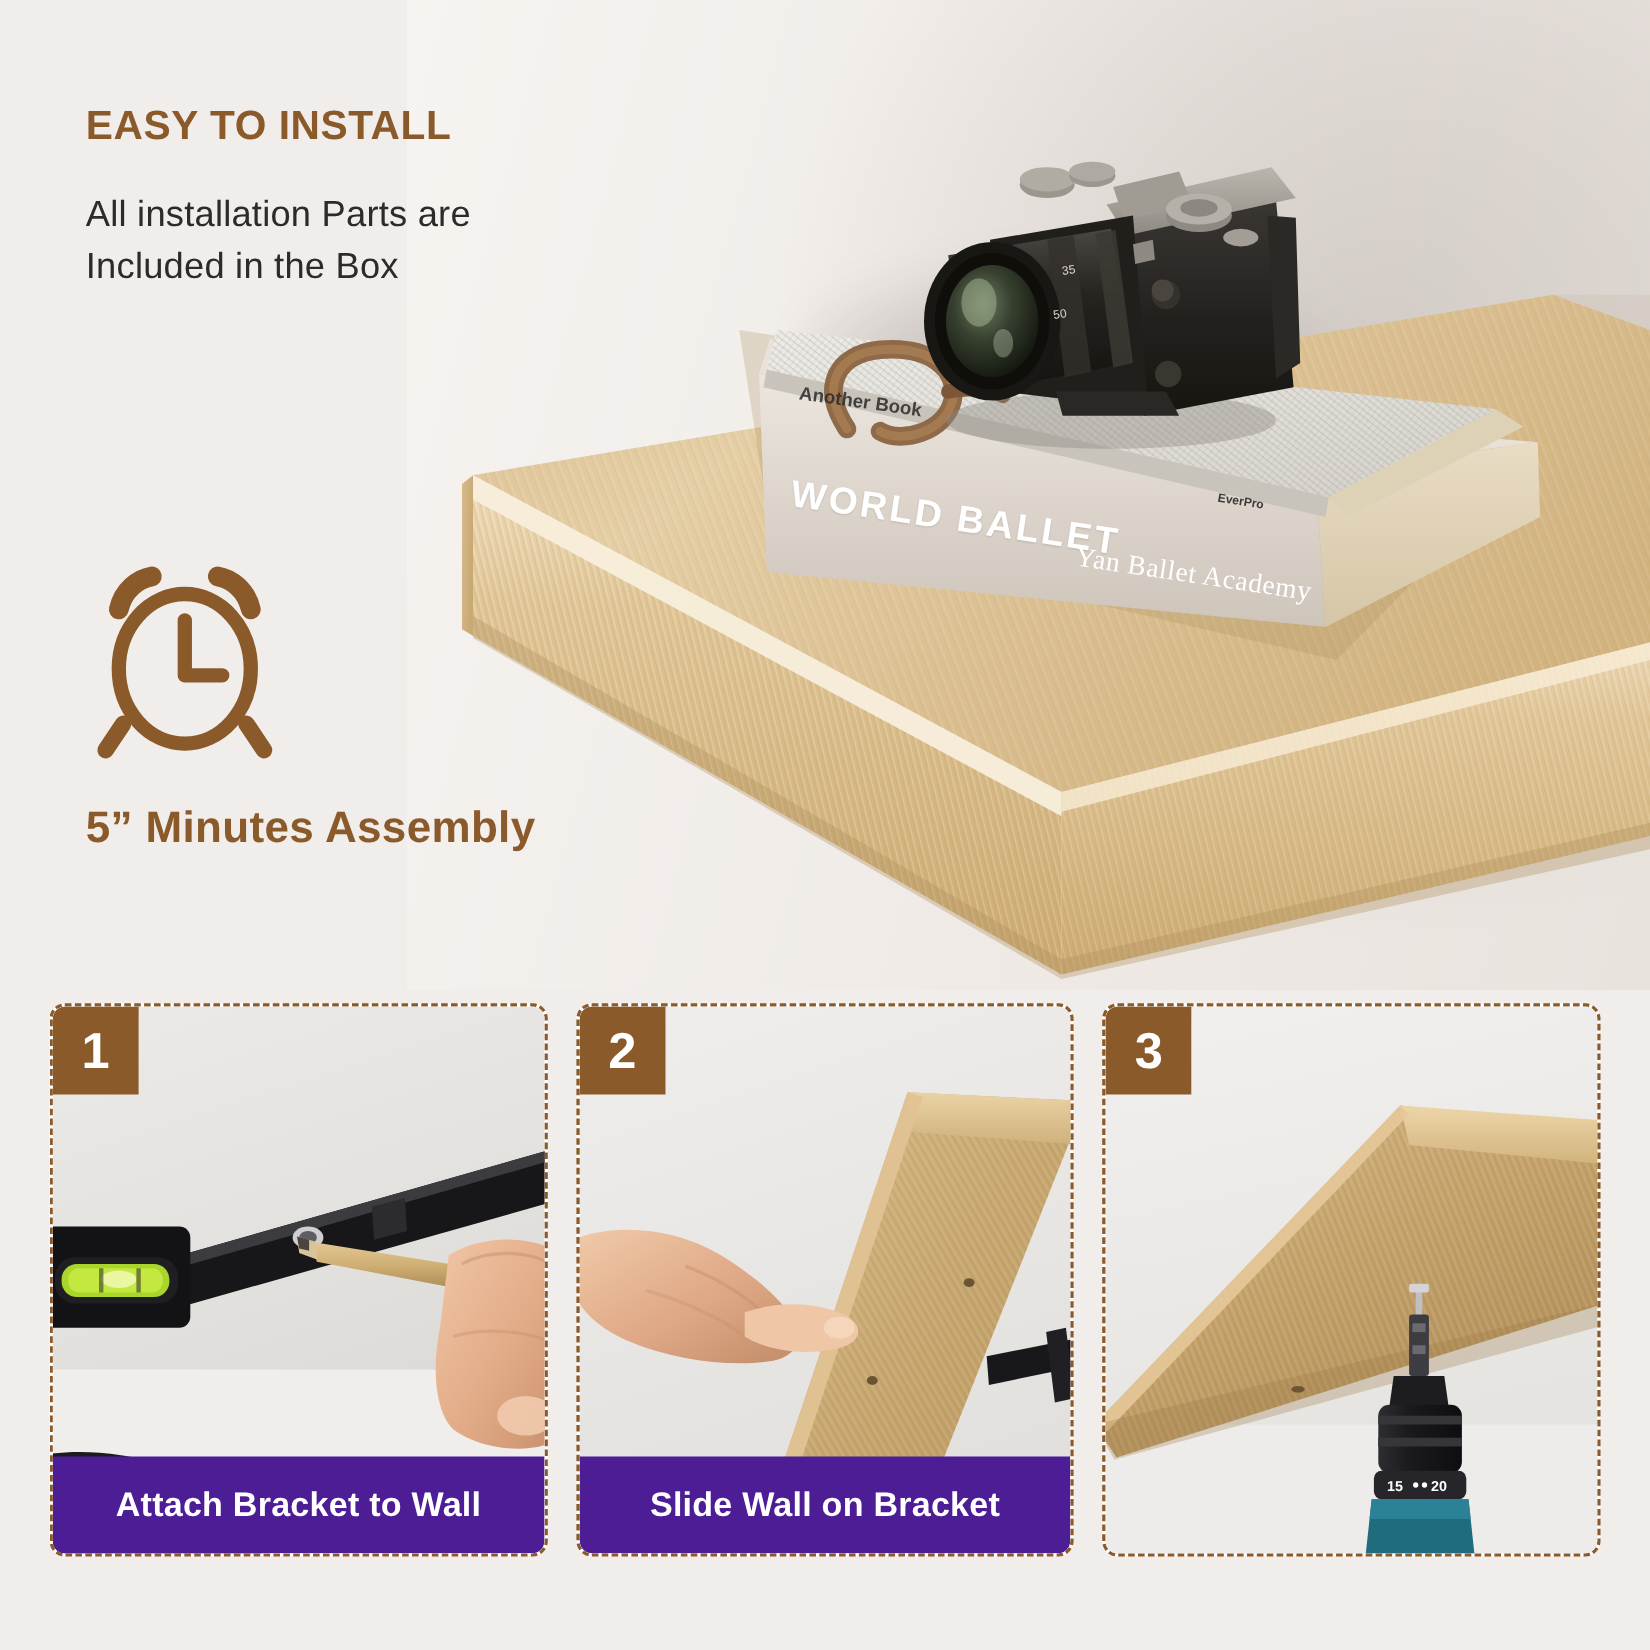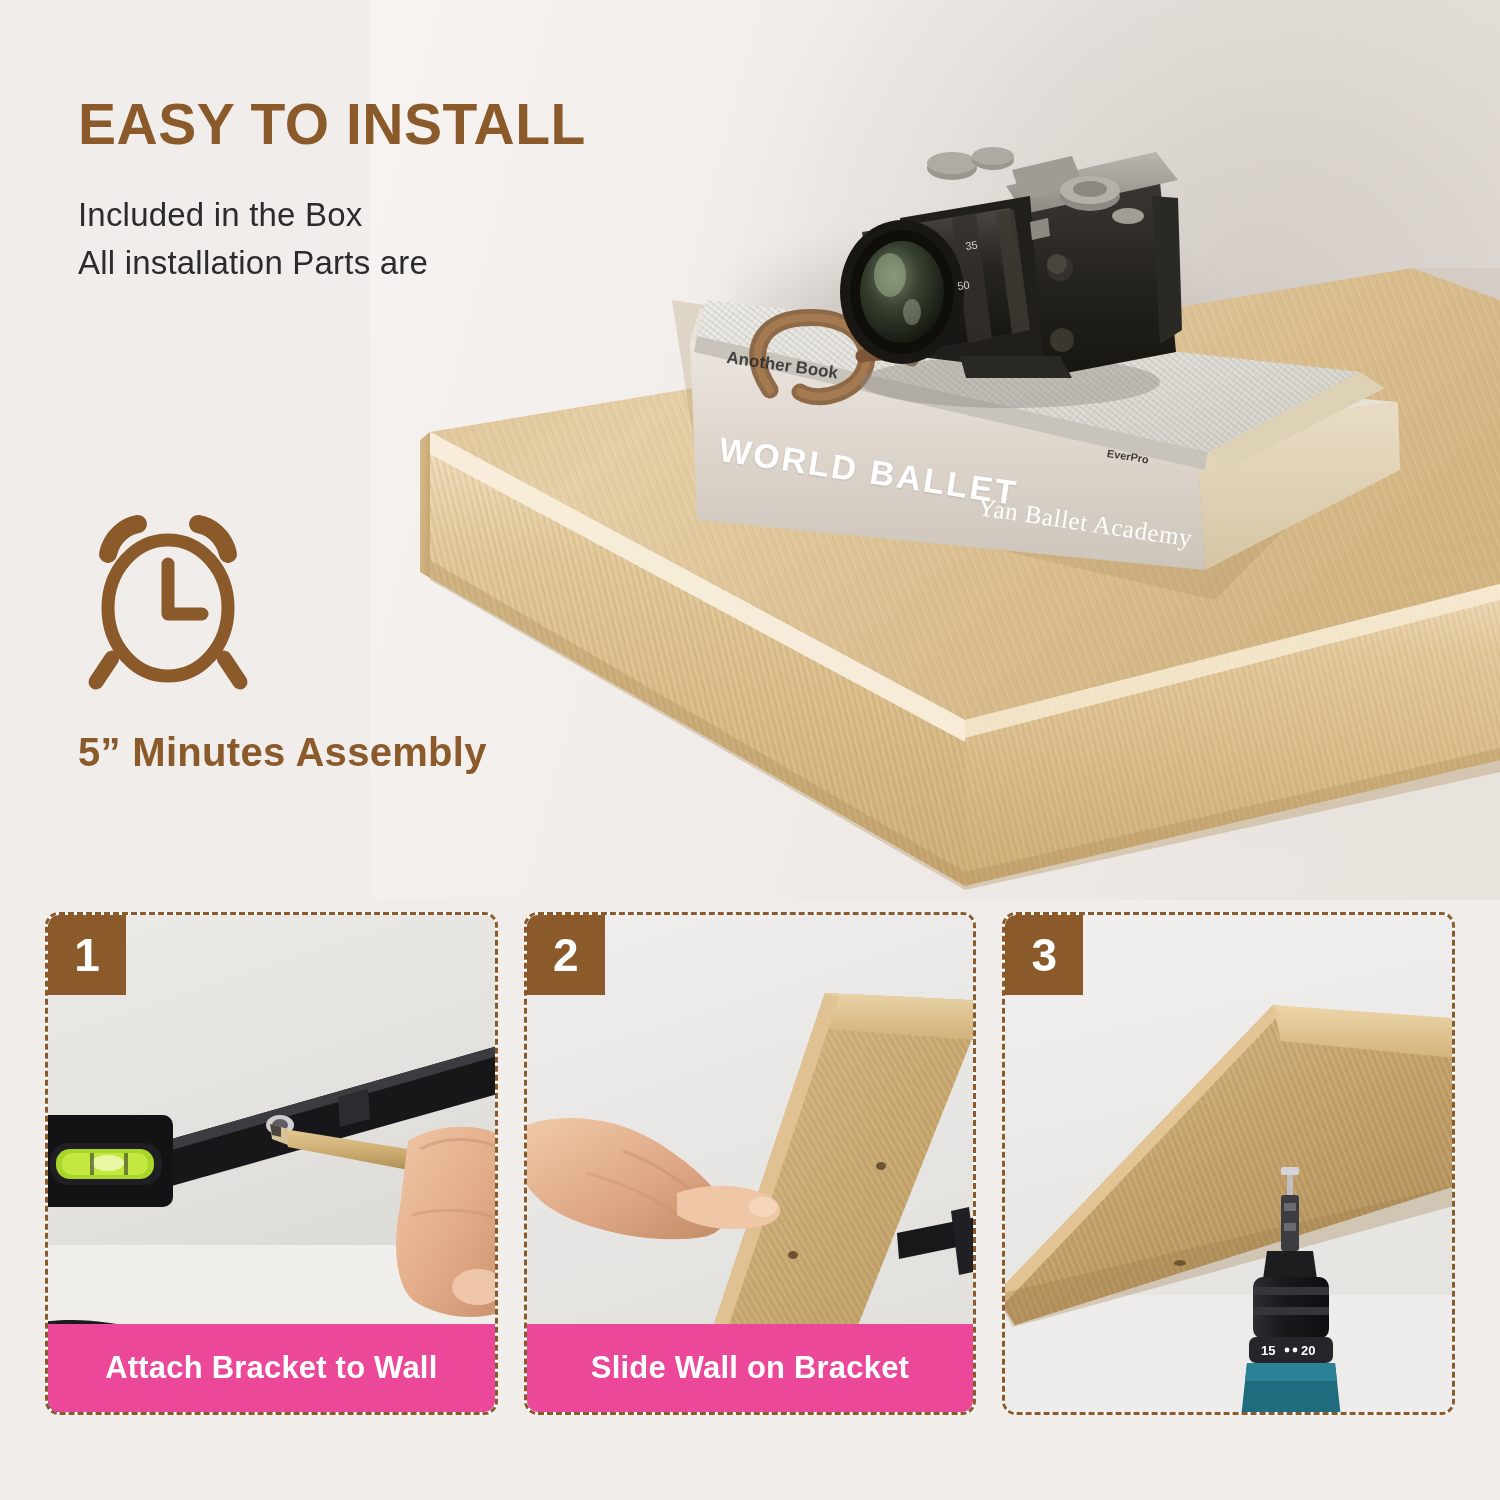--- a/index.html
+++ b/index.html
@@ -9,21 +9,21 @@
     font-family:"Liberation Sans", sans-serif;
     overflow:hidden;
     position:relative;
   }
 
   
   .hero { position:absolute; left:0; top:0; width:1500px; height:900px; overflow:hidden; }
 
   .hero-text { position:absolute; left:78px; top:95px; width:660px; z-index:30; }
   .headline {
-    font-size:57px; font-weight:bold; letter-spacing:0.5px;
+    font-size:37px; font-weight:bold; letter-spacing:0.5px;
     color:#8a5a2b; line-height:1.05; white-space:nowrap;
   }
   .subline {
     margin-top:36px; font-size:33px; font-weight:400;
     color:#2b2b2b; line-height:1.45; letter-spacing:0.2px;
   }
 
   
   .clock-wrap { position:absolute; left:78px; top:510px; width:180px; height:190px; z-index:30; }
   .assembly-line {
@@ -100,21 +100,21 @@
 
   .step-badge {
     position:absolute; left:0; top:0; width:78px; height:80px;
     background:#8a5a2b; color:#fff;
     border-top-left-radius:11px;
     display:flex; align-items:center; justify-content:center;
     font-size:46px; font-weight:bold; z-index:10;
   }
   .step-caption {
     position:absolute; left:0; bottom:0; width:100%; height:88px;
-    background:#ec4899; color:#fff; z-index:10;
+    background:#4c1d95; color:#fff; z-index:10;
     display:flex; align-items:center; justify-content:center;
     font-size:31px; font-weight:bold; letter-spacing:.2px;
     border-bottom-left-radius:11px; border-bottom-right-radius:11px;
     white-space:nowrap;
   }
 </style>
 </head>
 <body>
 
 <div class="hero">
@@ -295,22 +295,22 @@
 
       <path d="M1030,222 L1048,218 L1050,236 L1032,240 Z" fill="#8e8a83"></path>
 
       <path d="M960,356 L1060,356 L1072,378 L966,378 Z" fill="#2a2824"></path>
     </svg>
   </div>
 
   <div class="hero-text">
     <div class="headline">EASY TO INSTALL</div>
     <div class="subline">
+      <div>All installation Parts are</div>
       <div>Included in the Box</div>
-      <div>All installation Parts are</div>
     </div>
   </div>
 
   <div class="clock-wrap">
     <svg width="180" height="190" viewBox="0 0 180 190">
 
       <path d="M30 44 C34 26 48 16 60 14" fill="none" stroke="#8a5a2b" stroke-width="18" stroke-linecap="round"></path>
       <path d="M150 44 C146 26 132 16 120 14" fill="none" stroke="#8a5a2b" stroke-width="18" stroke-linecap="round"></path>
 
       <path d="M34 148 L18 172" fill="none" stroke="#8a5a2b" stroke-width="15" stroke-linecap="round"></path>

